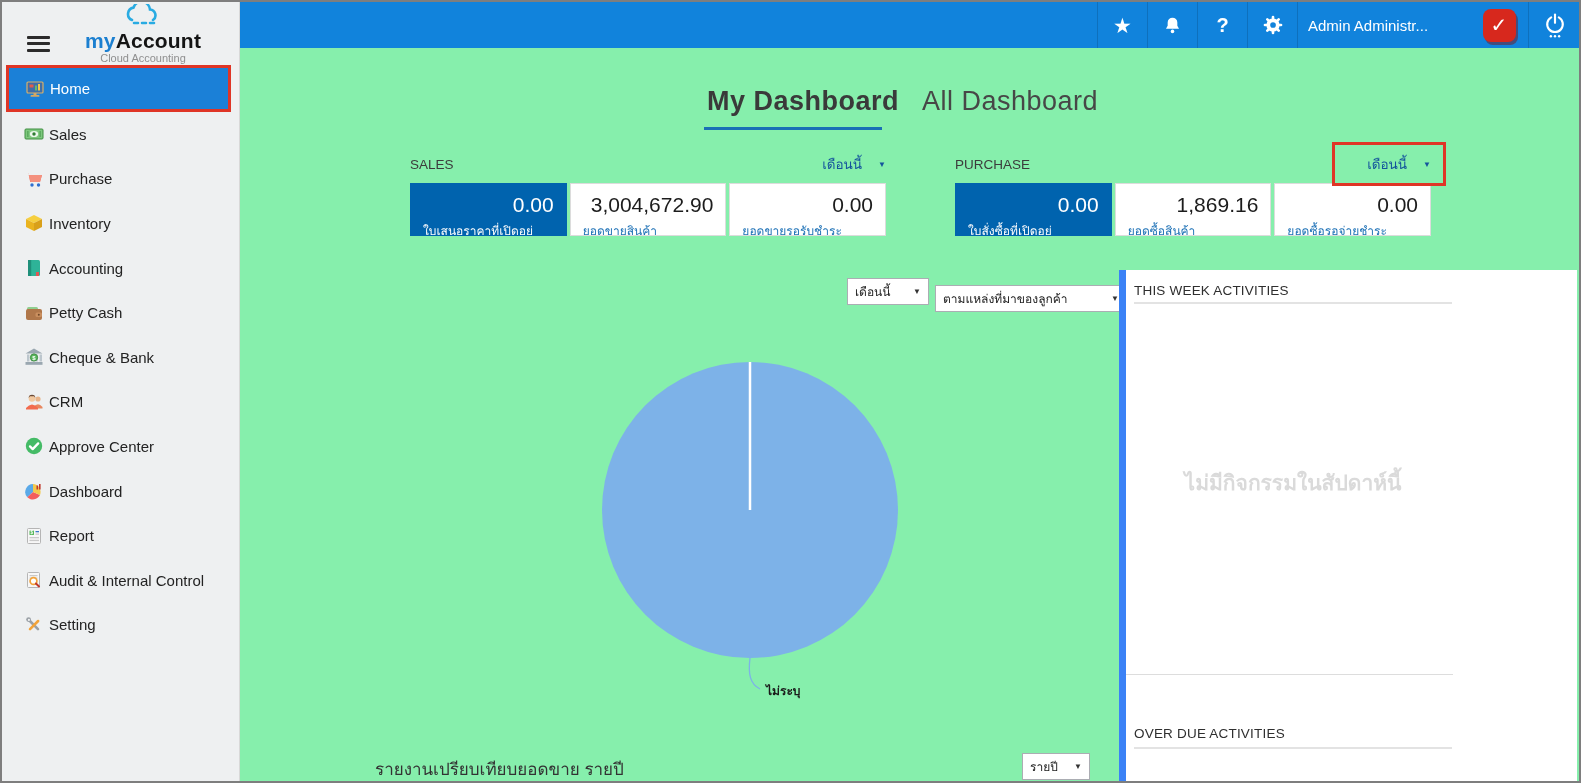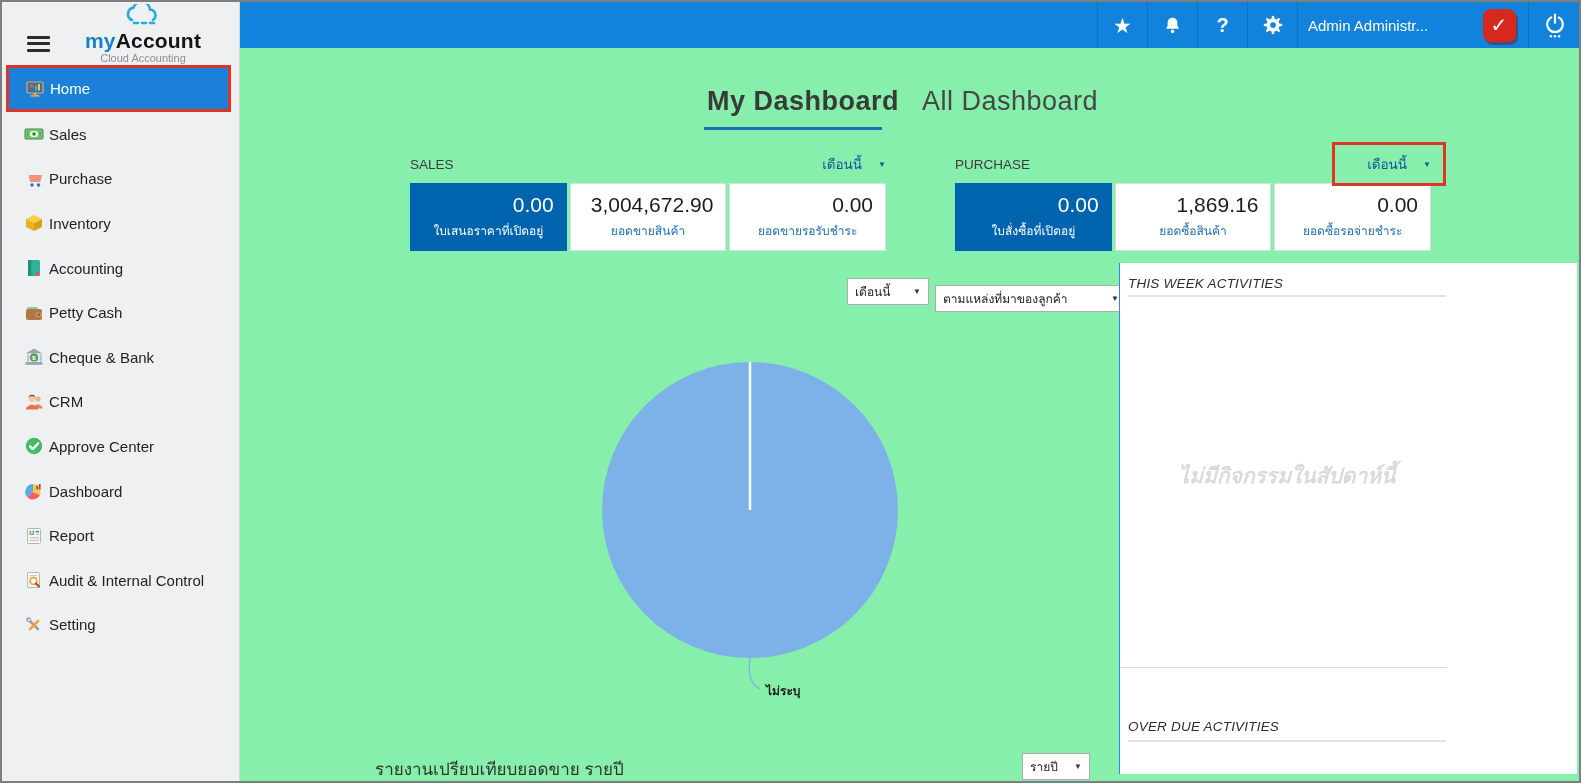--- a/index.html
+++ b/index.html
@@ -45,36 +45,36 @@
 
   
   .tab{position:absolute;font-size:27px;letter-spacing:0.5px;color:#3a3a3a;cursor:pointer;white-space:nowrap;}
   #tab-underline{position:absolute;left:702px;top:125px;width:178px;height:3px;background:#1a6fb5;}
 
   
   .kpi-group{position:absolute;top:150px;width:476px;}
   .kpi-head{display:flex;justify-content:space-between;align-items:center;height:24px;font-size:13.5px;color:#3c3c3c;}
   .period{color:#14549c;font-size:13.5px;cursor:pointer;white-space:nowrap;}
   .period .tri{font-size:8px;margin-left:16px;vertical-align:2px;}
-  .kpi-cards{display:flex;margin-top:7px;height:68px;gap:3px;}
+  .kpi-cards{display:flex;margin-top:7px;height:53px;gap:3px;}
   .kpi-card{flex:1;background:#fff;border:1px solid #dcdcdc;box-sizing:border-box;cursor:pointer;overflow:hidden;}
   .kpi-card.hl{background:#0063ae;border-color:#0063ae;}
   .kpi-value{text-align:right;font-size:21px;margin:9px 12px 0;color:#1c1c1c;white-space:nowrap;}
-  .kpi-label{text-align:center;font-size:12px;margin:4px 12px 0;color:#1a6fb5;white-space:nowrap;}
+  .kpi-label{text-align:left;font-size:12px;margin:4px 12px 0;color:#1a6fb5;white-space:nowrap;}
   .hl .kpi-value,.hl .kpi-label{color:#fff;}
   .anno{position:absolute;border:3px solid #df3526;pointer-events:none;}
 
   
   .section-title{position:absolute;font-size:17px;color:#333;white-space:nowrap;}
   .sel{position:absolute;height:27px;box-sizing:border-box;border:1px solid #abadb3;background:#fff;font-size:12px;color:#1a1a1a;display:flex;align-items:center;justify-content:space-between;padding:0 7px;cursor:pointer;}
   .sel .tri{font-size:8px;color:#333;margin-left:10px;}
   .pie-label{position:absolute;font-size:12px;font-weight:bold;color:#1a1a1a;white-space:nowrap;}
 
   
-  #activities{position:absolute;left:1117px;top:261px;width:458px;height:511px;border-left:1px solid #3b82f6;box-sizing:border-box;background:#fff;font-style:italic;}
+  #activities{position:absolute;left:1117px;top:268px;width:458px;height:511px;border-left:7px solid #3b82f6;box-sizing:border-box;background:#fff;}
   .act-head{position:absolute;left:8px;font-size:13.5px;color:#2f2f2f;letter-spacing:0.2px;white-space:nowrap;}
   .act-rule{position:absolute;left:8px;width:318px;height:2px;background:#e3e3e3;}
   .act-empty{position:absolute;left:8px;top:196px;width:318px;text-align:center;font-size:21px;font-weight:bold;color:#dadada;white-space:nowrap;}
   .act-divider{position:absolute;left:0;top:404px;width:327px;height:1px;background:#dddddd;}
   .act-viewall{position:absolute;left:8px;top:412px;width:318px;text-align:right;font-size:12.5px;color:#1a6fb5;cursor:pointer;}
 </style>
 </head>
 <body>
 
 <div id="page">

